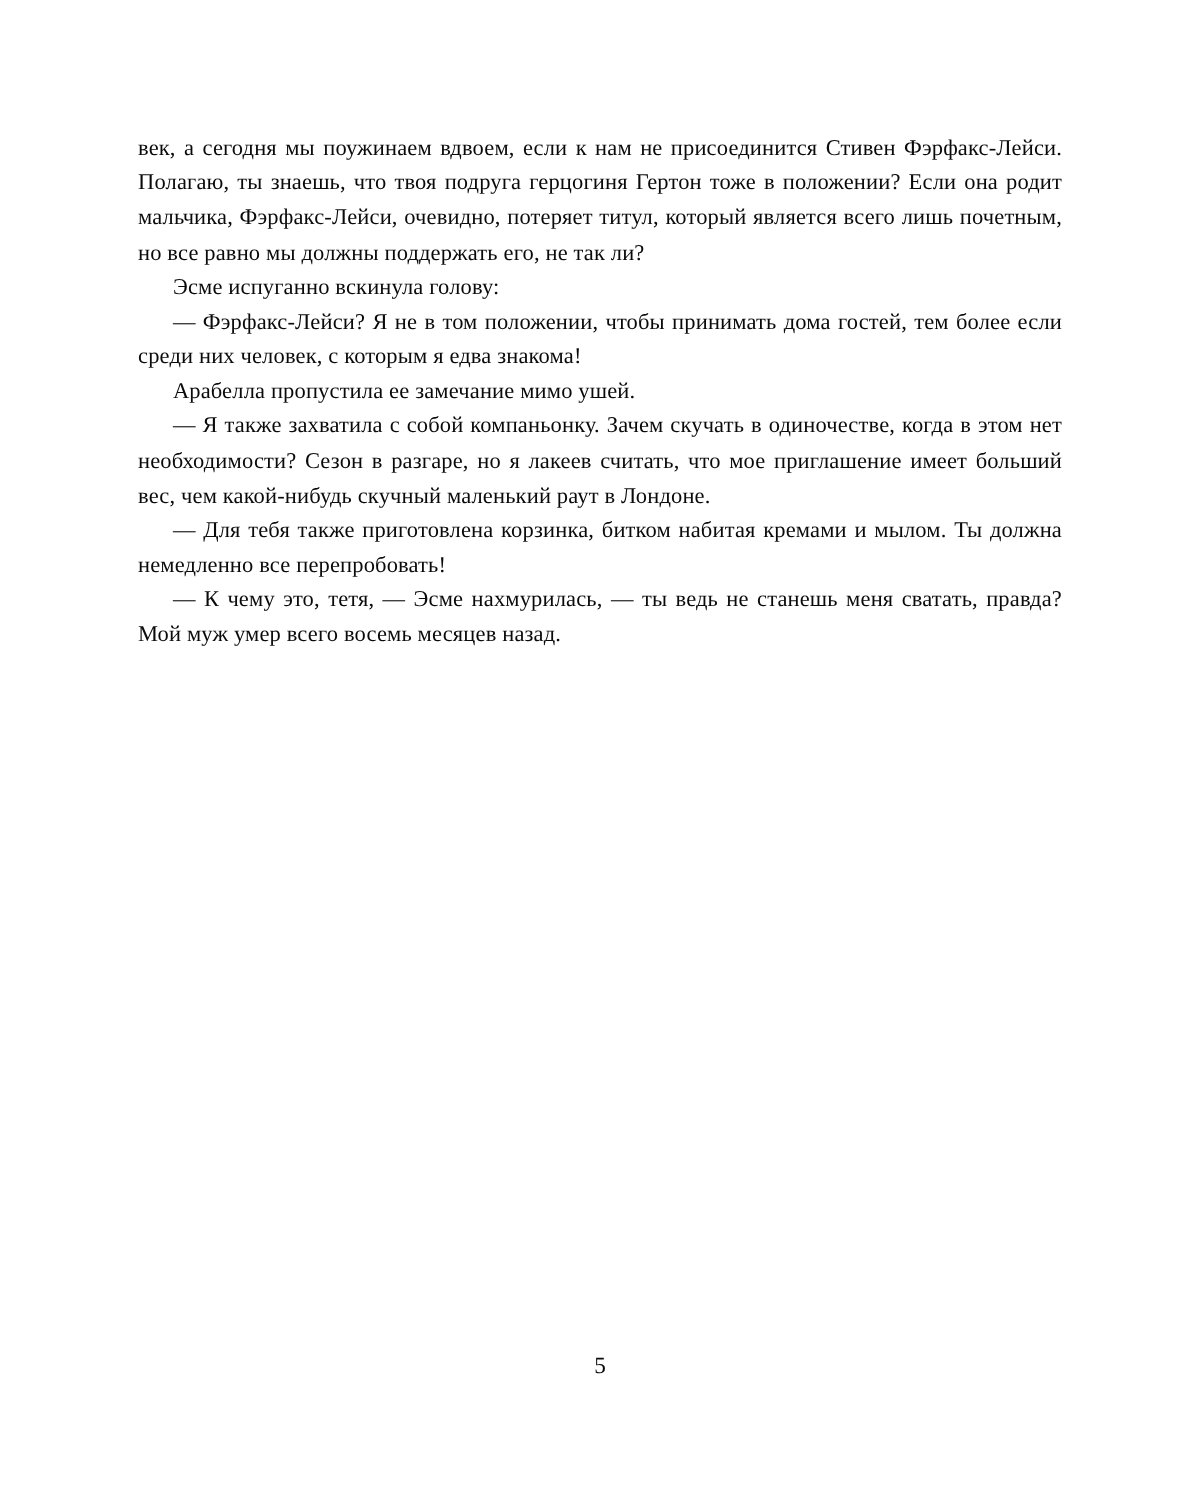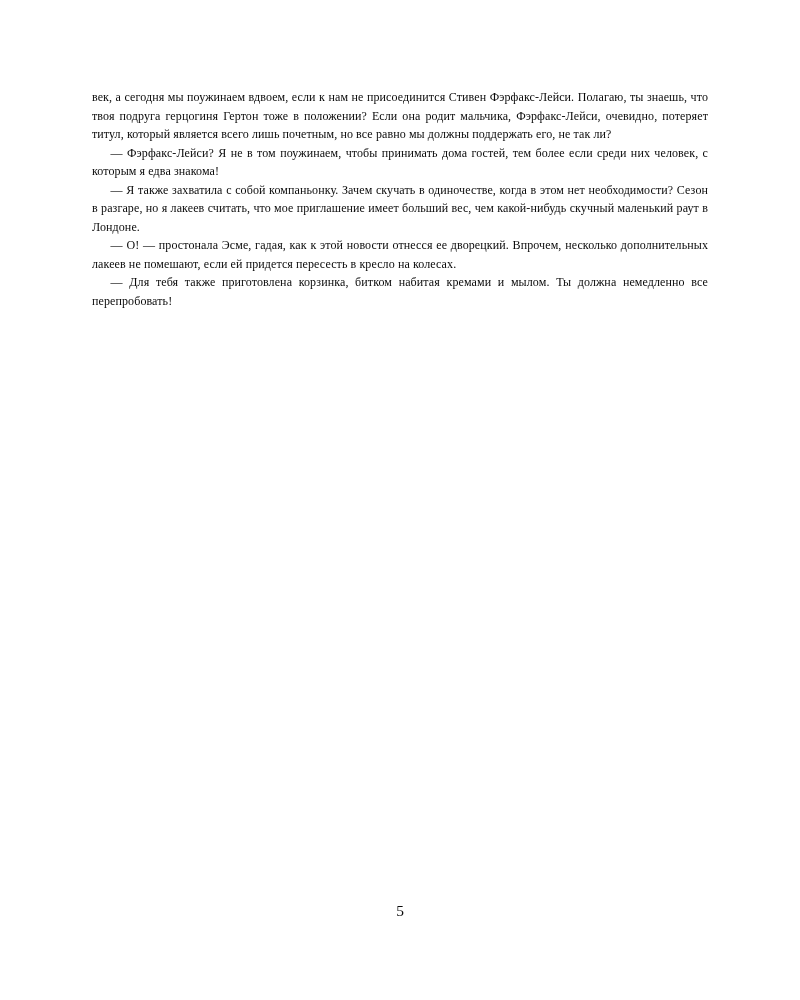--- a/index.html
+++ b/index.html
@@ -14,21 +14,21 @@
     color: #000000;
   }
   .page {
     position: relative;
     width: 800px;
     height: 1000px;
     box-sizing: border-box;
     padding: 88px 92px 0 92px;
   }
   .body-text {
-    font-size: 12px;
+    font-size: 15px;
     line-height: 1.545;
     text-align: justify;
     text-justify: inter-word;
     color: #0a0a0a;
     letter-spacing: 0.1px;
   }
   .para {
     margin: 0;
     text-indent: 0;
   }
@@ -45,19 +45,21 @@
     font-family: "Liberation Serif", serif;
     color: #0a0a0a;
   }
 </style>
 </head>
 <body>
 
 <div class="page">
   <div class="body-text">
     <p class="para">век, а сегодня мы поужинаем вдвоем, если к нам не присоединится Стивен Фэрфакс-Лейси. Полагаю, ты знаешь, что твоя подруга герцогиня Гертон тоже в положении? Если она родит мальчика, Фэрфакс-Лейси, очевидно, потеряет титул, который является всего лишь почетным, но все равно мы должны поддержать его, не так ли?</p>
-    <p class="para indent">— Фэрфакс-Лейси? Я не в том поужинаем, чтобы принимать дома гостей, тем более если среди них человек, с которым я едва знакома!</p>
+    <p class="para indent">Эсме испуганно вскинула голову:</p>
+    <p class="para indent">— Фэрфакс-Лейси? Я не в том положении, чтобы принимать дома гостей, тем более если среди них человек, с которым я едва знакома!</p>
+    <p class="para indent">Арабелла пропустила ее замечание мимо ушей.</p>
     <p class="para indent">— Я также захватила с собой компаньонку. Зачем скучать в одиночестве, когда в этом нет необходимости? Сезон в разгаре, но я лакеев считать, что мое приглашение имеет больший вес, чем какой-нибудь скучный маленький раут в Лондоне.</p>
-    <p class="para indent">— О! — простонала Эсме, гадая, как к этой новости отнесся ее дворецкий. Впрочем, несколько дополнительных лакеев не помешают, если ей придется пересесть в кресло на колесах.</p>
     <p class="para indent">— Для тебя также приготовлена корзинка, битком набитая кремами и мылом. Ты должна немедленно все перепробовать!</p>
+    <p class="para indent">— К чему это, тетя, — Эсме нахмурилась, — ты ведь не станешь меня сватать, правда? Мой муж умер всего восемь месяцев назад.</p>
   </div>
   <div class="page-number">5</div>
 </div>
 
 </body></html>

